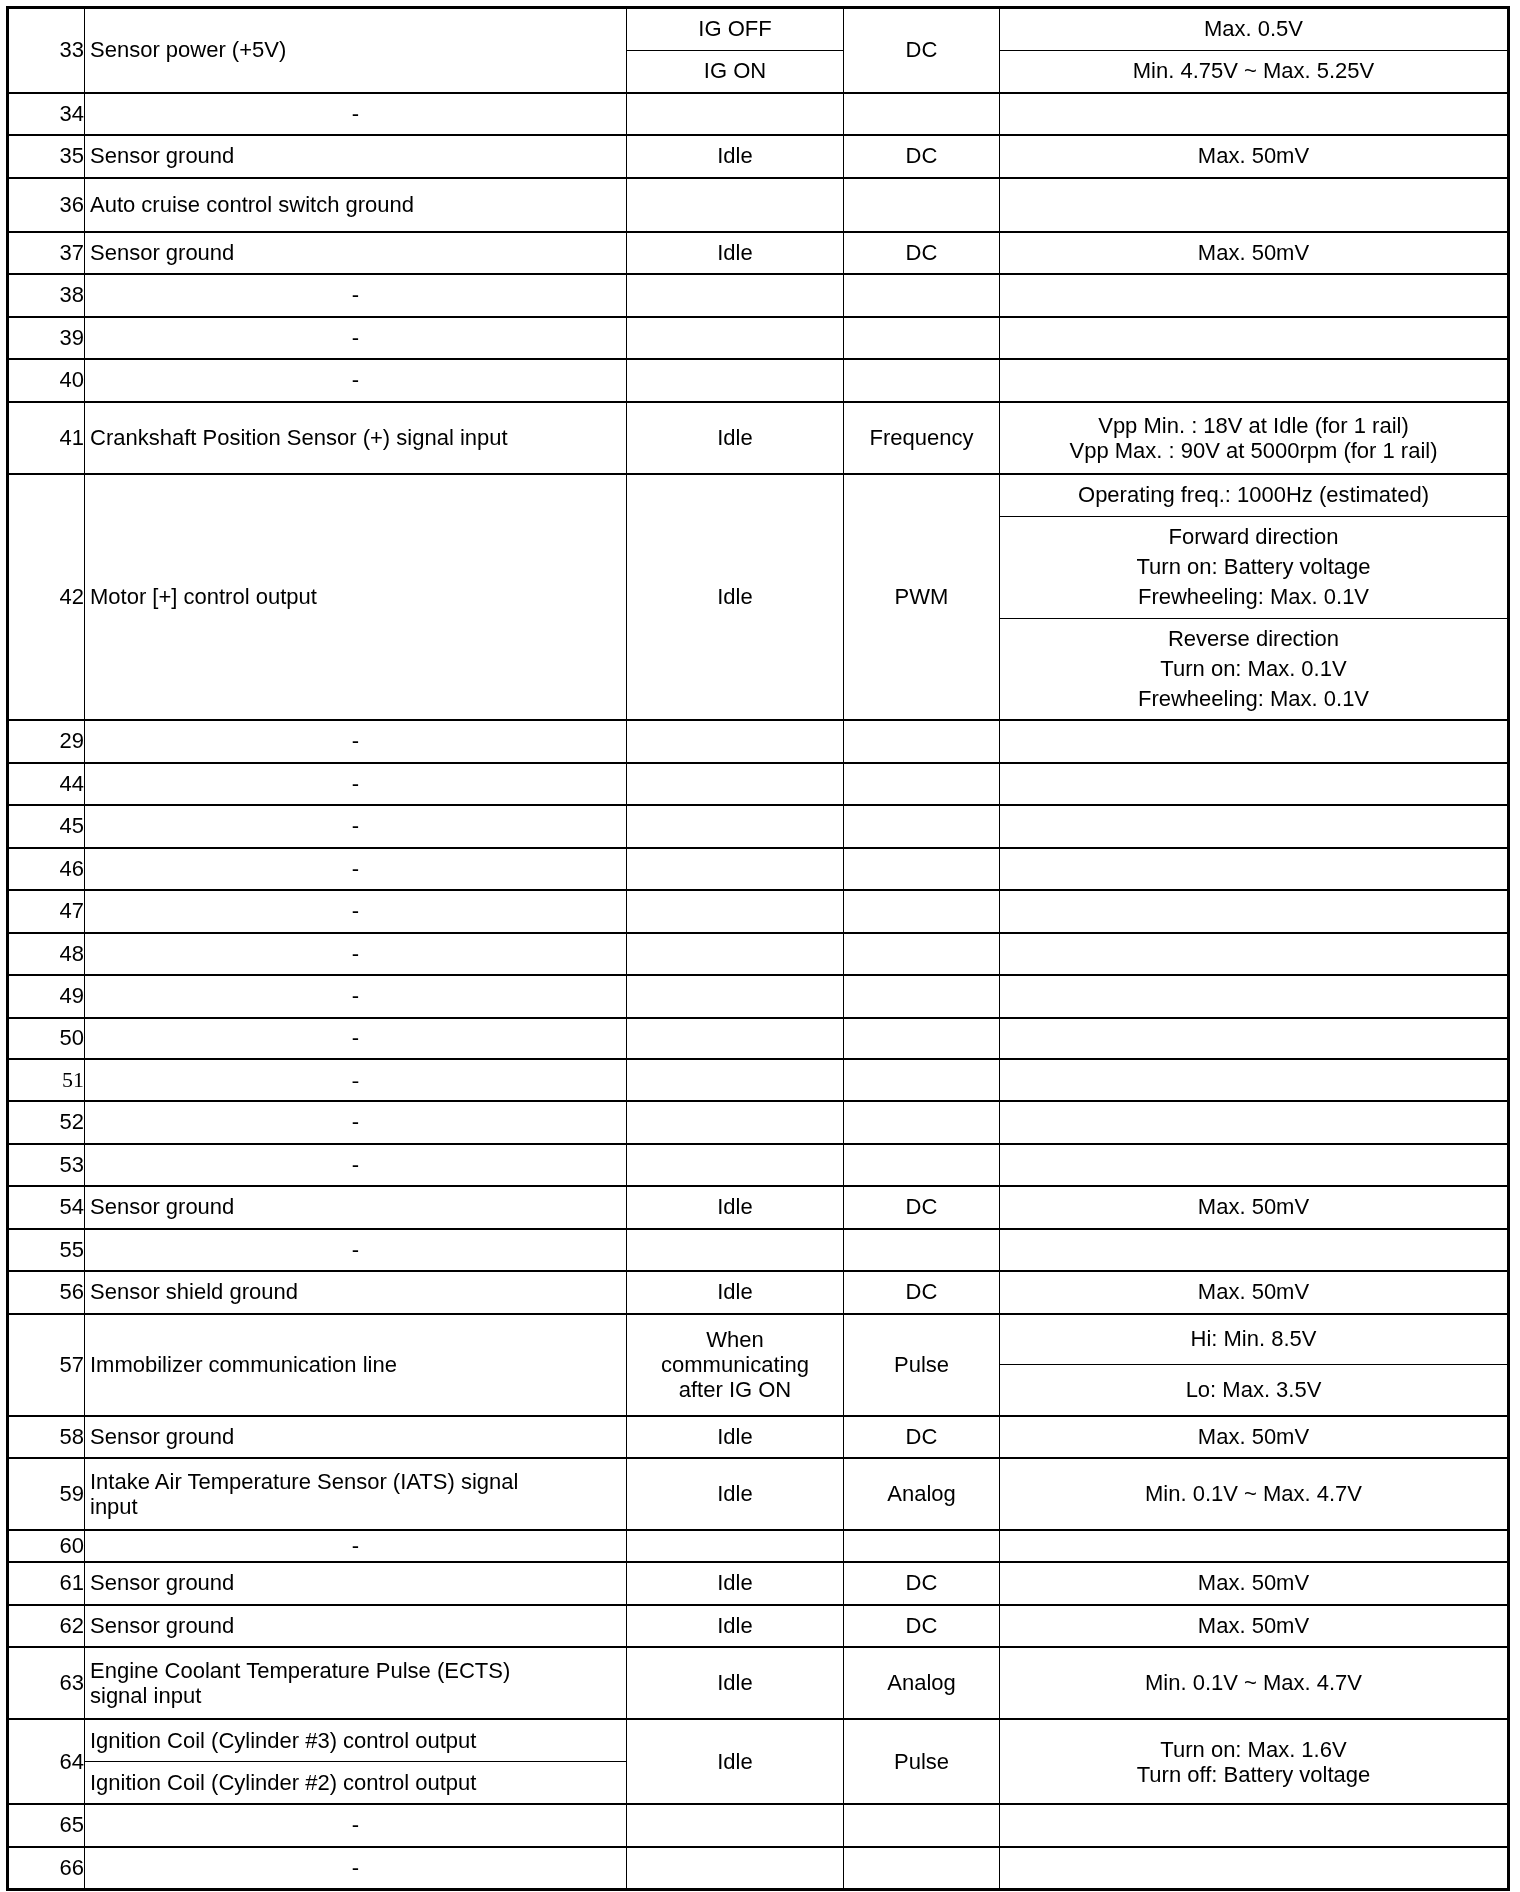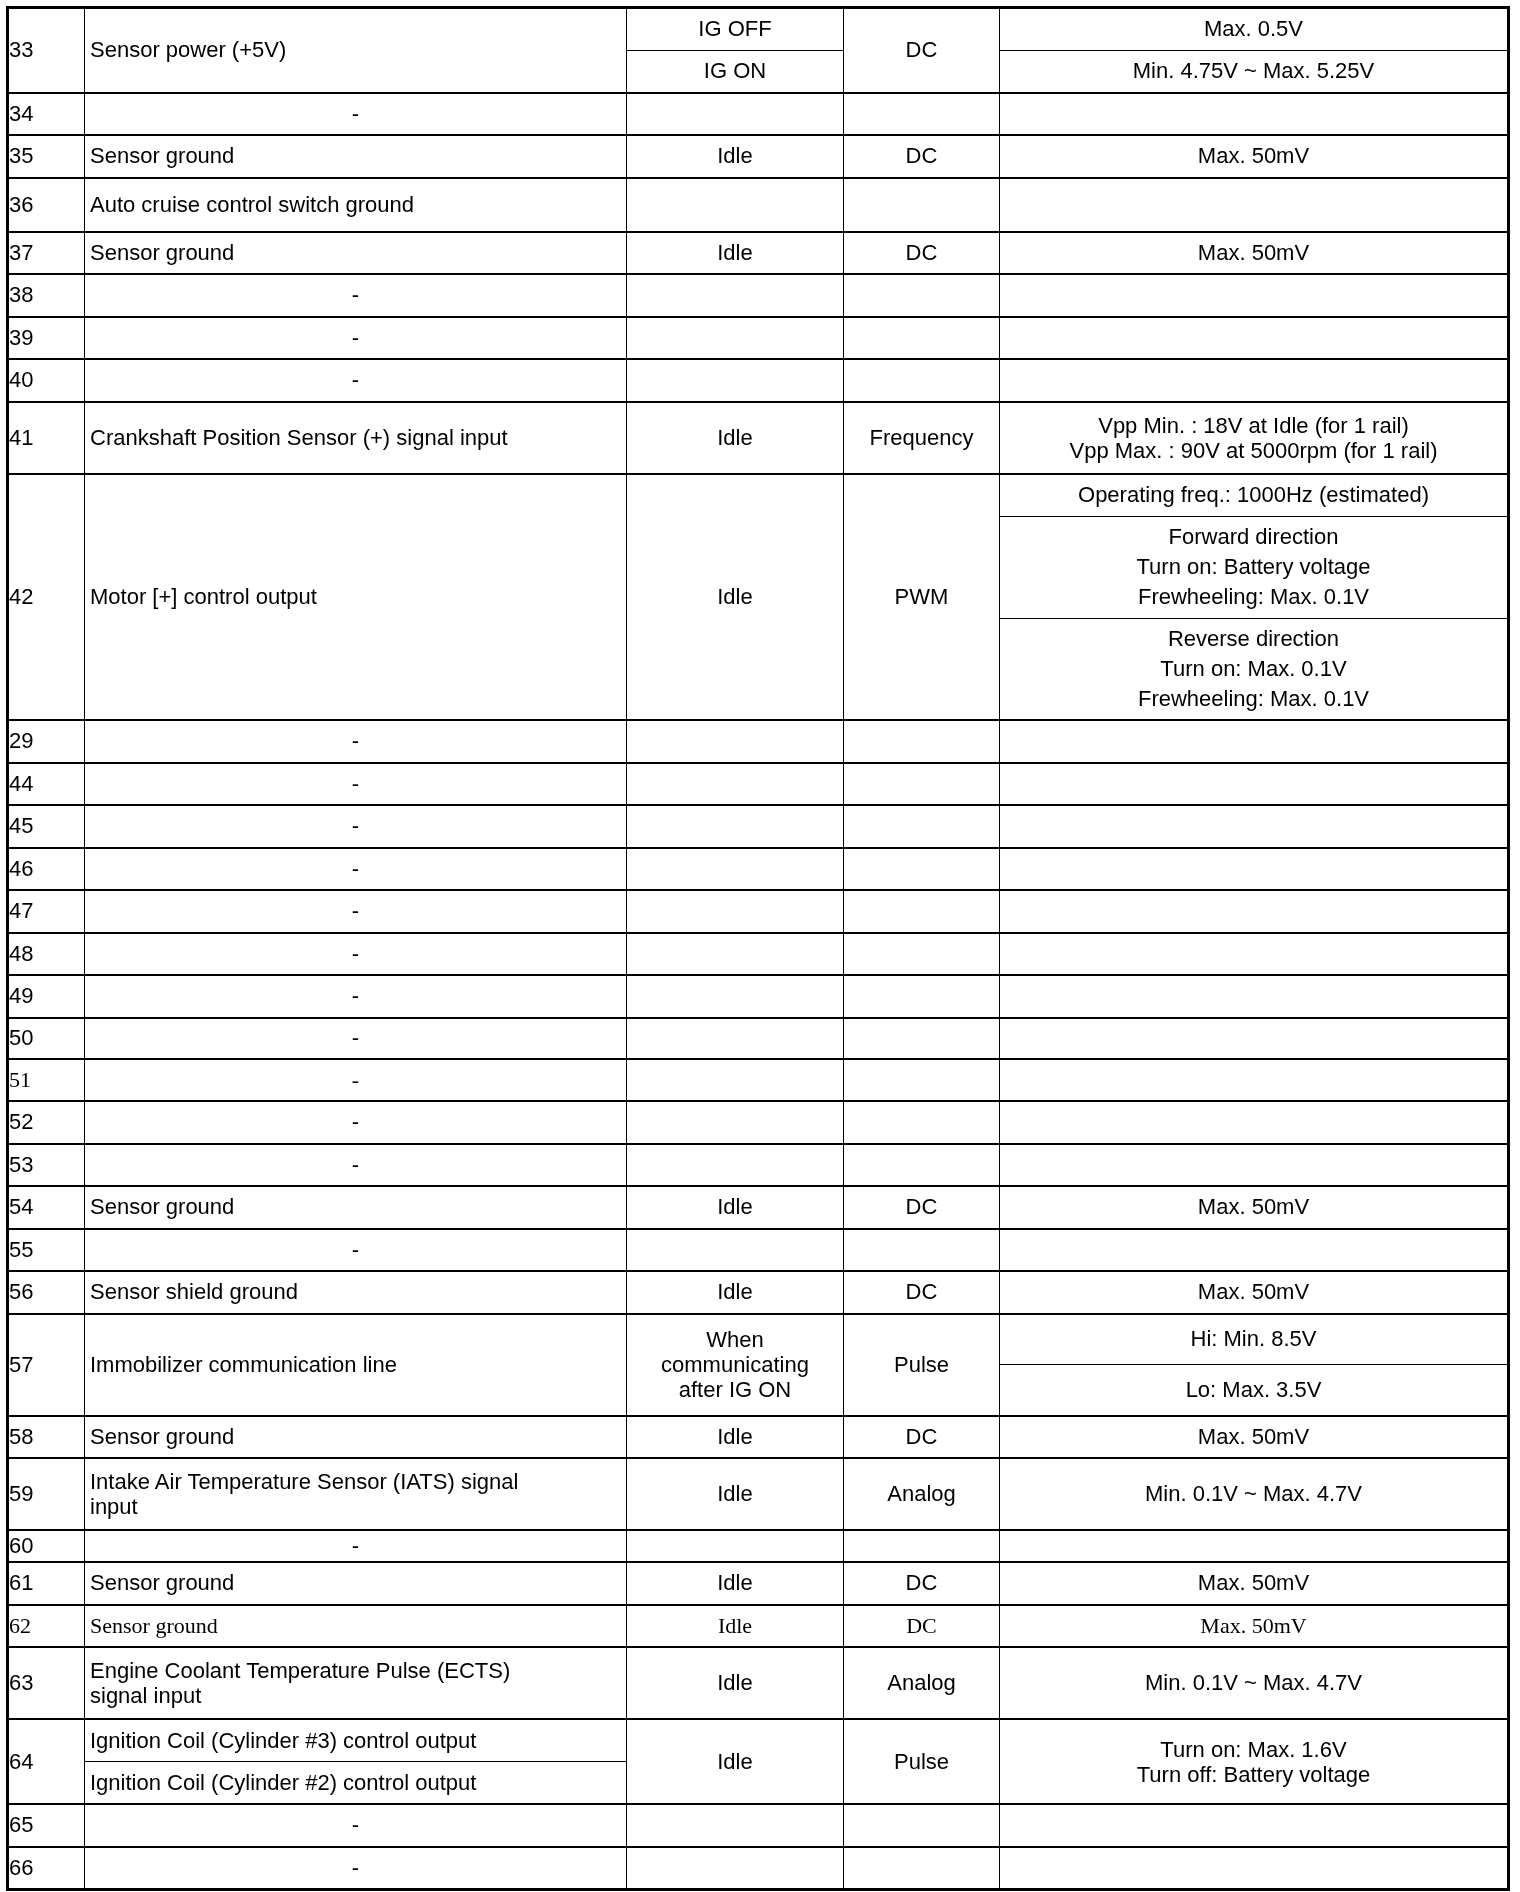--- a/index.html
+++ b/index.html
@@ -20,21 +20,21 @@
       border-top: 2.5px solid #000;
       border-bottom: 2.5px solid #000;
       padding: 0 5px;
       vertical-align: middle;
       line-height: 30px;
       overflow: hidden;
     }
     #sheet td.sub { border-top-width: 1px; border-bottom-width: 1px; }
     #sheet td.c { text-align: center; }
     #sheet td.l { text-align: left; }
-    #sheet td.pin { text-align: left; padding: 0; }
+    #sheet td.pin { text-align: right; padding: 0; }
     #sheet td.dash { text-align: center; }
     .cell-lines { display: block; }
   </style>
 </head>
 <body>
 
 <table id="sheet">
   <colgroup>
     <col style="width:77px">
     <col style="width:542px">
@@ -272,21 +272,21 @@
         <td class="c"></td>
         <td class="c"></td>
       </tr>
       <tr style="height: 42.5px;">
         <td class="pin">61</td>
         <td class="l">Sensor ground</td>
         <td class="c">Idle</td>
         <td class="c">DC</td>
         <td class="c">Max. 50mV</td>
       </tr>
-      <tr style="height: 42.5px; font-family: Liberation Serif, serif;">
+      <tr style="height: 42.5px;">
         <td class="pin">62</td>
         <td class="l">Sensor ground</td>
         <td class="c">Idle</td>
         <td class="c">DC</td>
         <td class="c">Max. 50mV</td>
       </tr>
       <tr style="height: 72px;">
         <td class="pin">63</td>
         <td class="l" style="line-height: 25px;">
           <span class="cell-lines">Engine Coolant Temperature Pulse (ECTS)</span>

